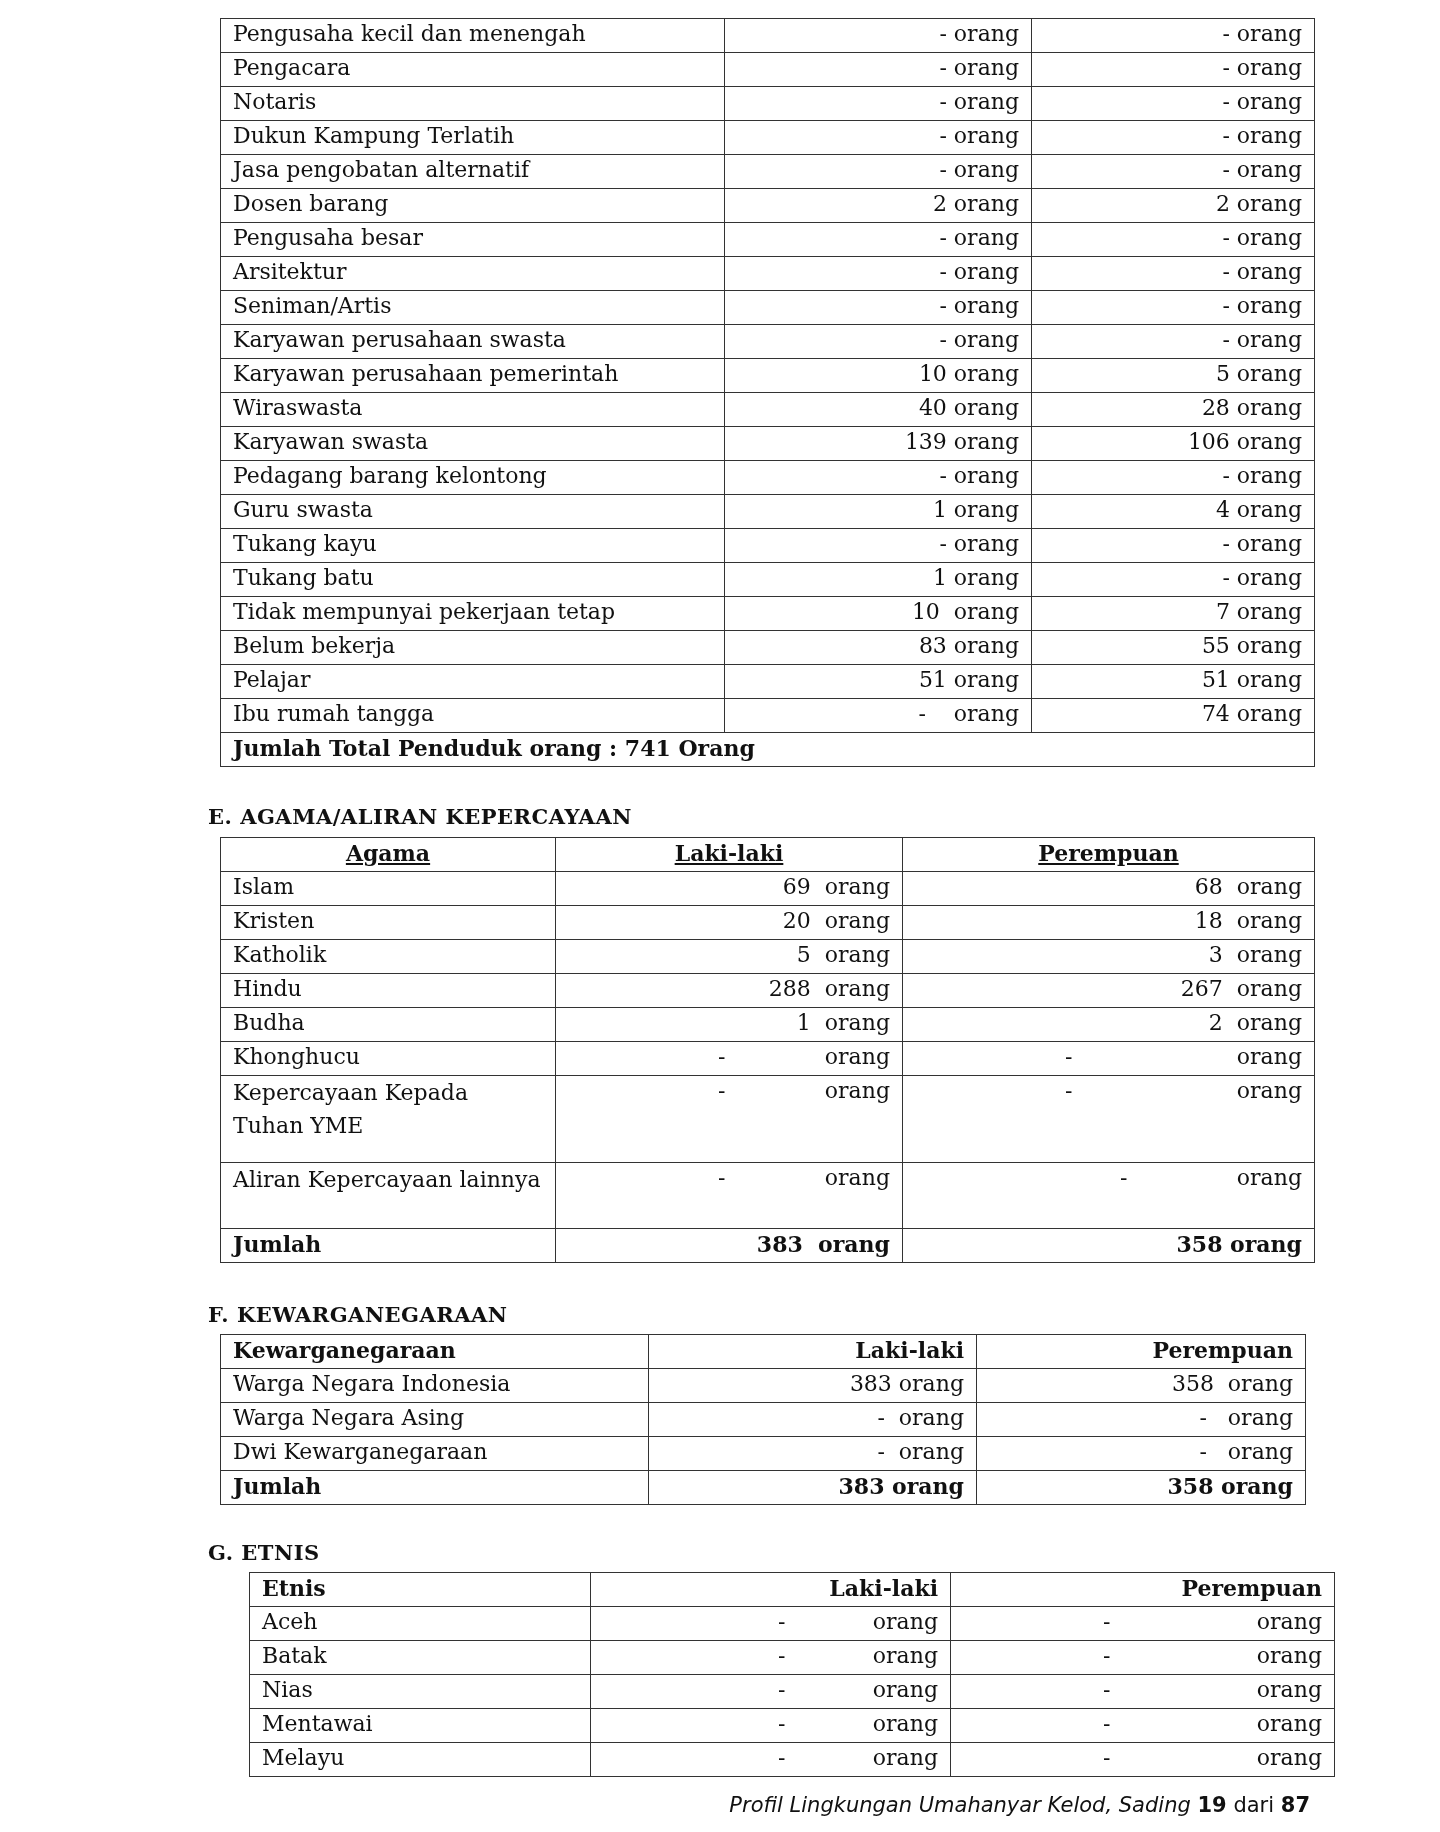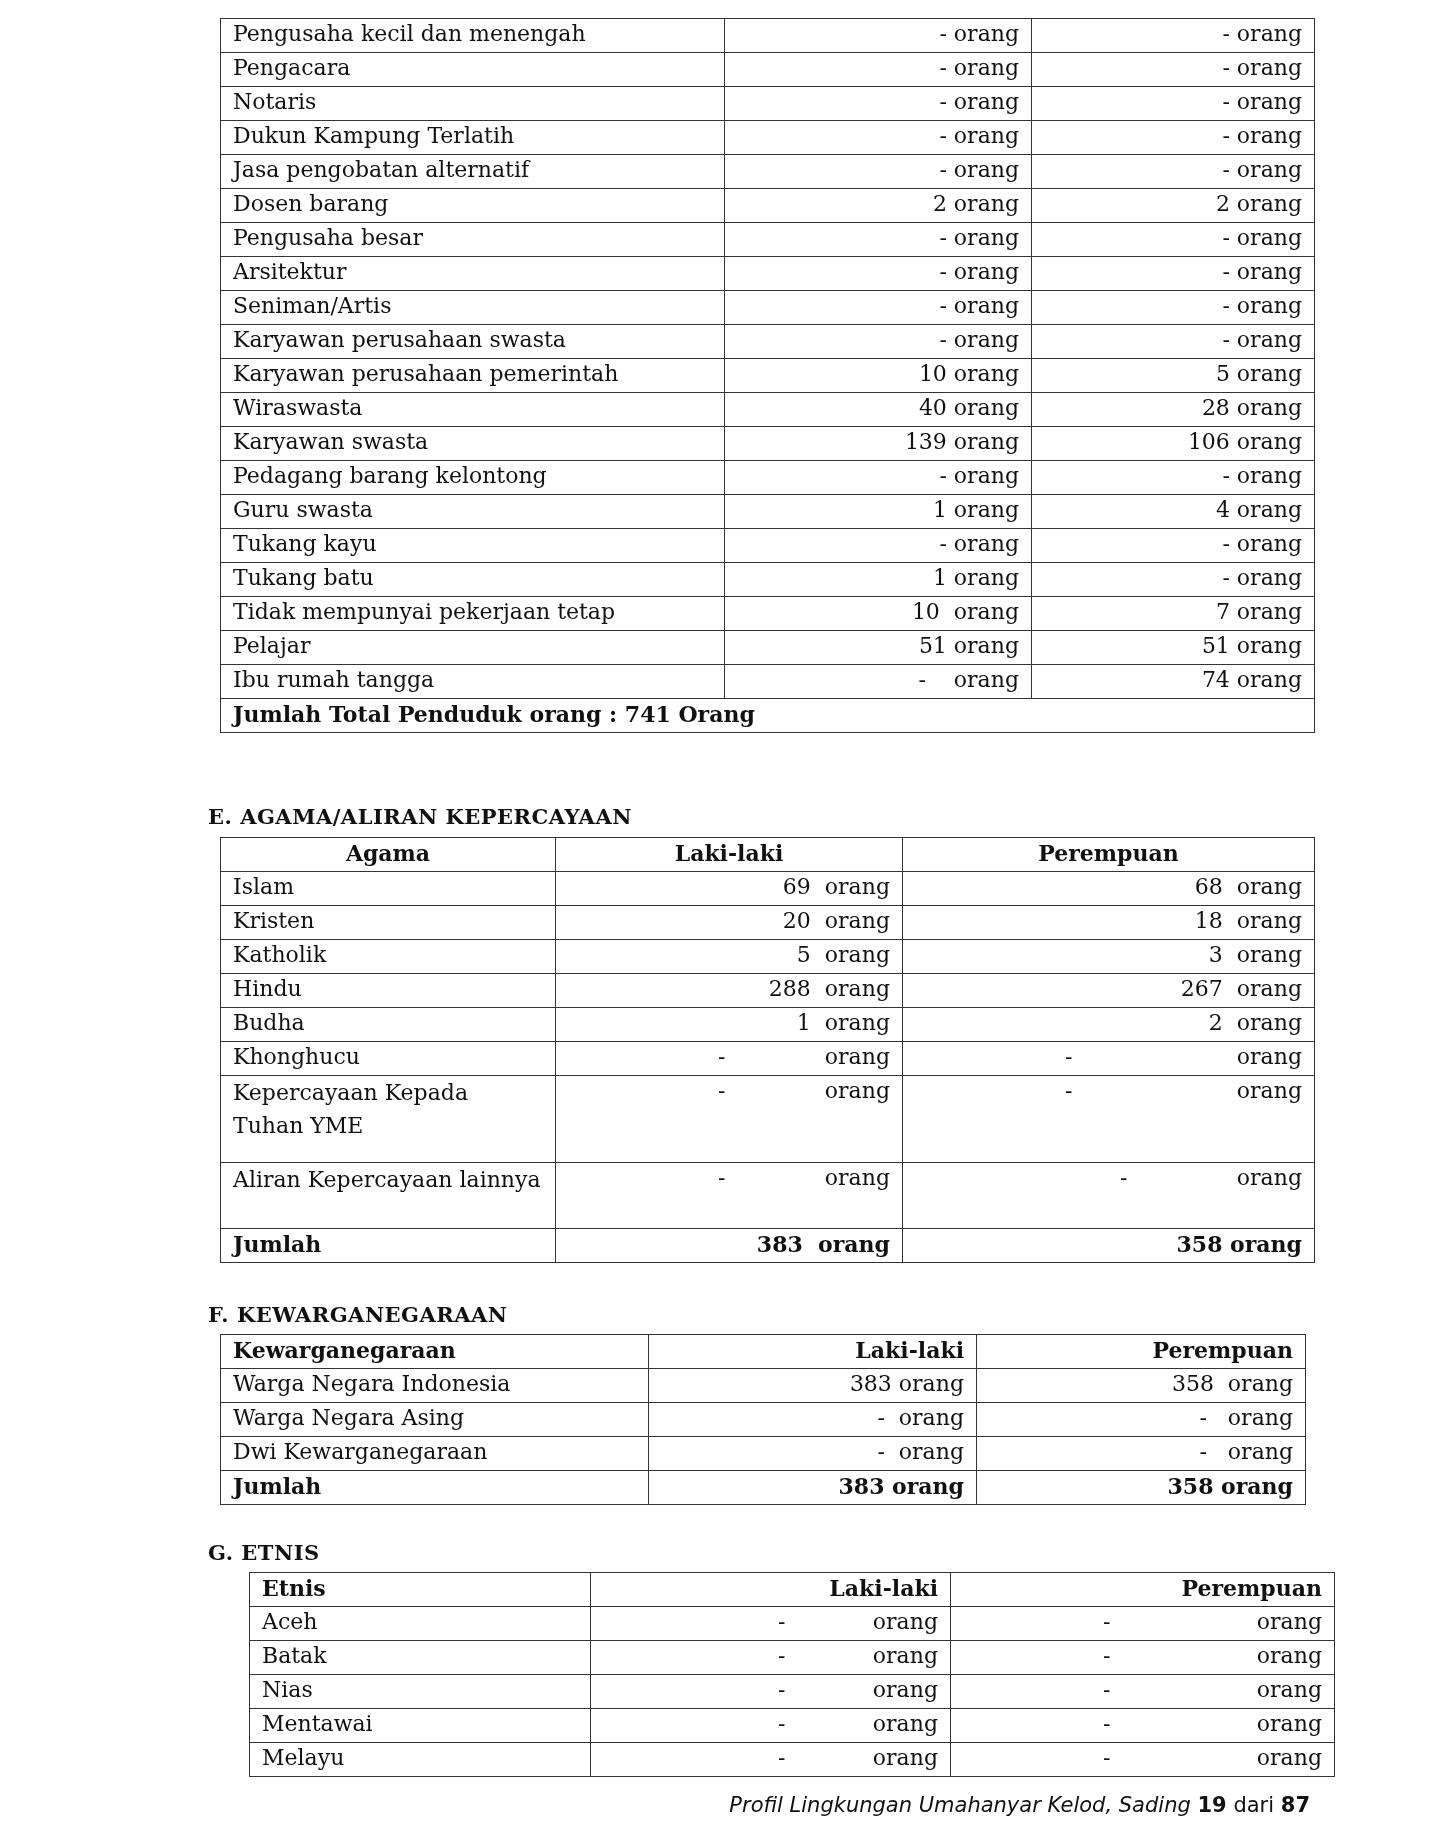--- a/index.html
+++ b/index.html
@@ -3,21 +3,21 @@
 <meta charset="utf-8">
 <style>
   html,body{margin:0;padding:0;background:#fff;}
   body{width:1440px;height:1832px;position:relative;overflow:hidden;font-family:"DejaVu Serif","Liberation Serif",serif;color:#111;}
   table{position:absolute;border-collapse:collapse;table-layout:fixed;font-size:22px;}
   td{border:1.5px solid #333;padding:0 12px;height:33px;line-height:30px;vertical-align:top;white-space:nowrap;overflow:hidden;}
   td.num{text-align:right;}
   td.wrap{white-space:normal;line-height:33px;}
   .bold td{font-weight:bold;}
   .hdr td{font-weight:bold;}
-  .center{text-align:center;}
+  .center{text-align:center;text-decoration:underline;}
   .sec{position:absolute;left:208px;font-weight:bold;font-size:21px;letter-spacing:0.5px;}
   .split{display:flex;justify-content:space-between;}
   .footer{position:absolute;right:130px;top:1793px;font-family:"DejaVu Sans","Liberation Sans",sans-serif;font-size:21px;}
   .footer i{font-style:italic;}
   .footer b{font-weight:bold;}
 </style>
 </head>
 <body>
 
 <table style="left:220px;top:18px;width:1094px;">
@@ -109,20 +109,25 @@
       </tr>
       <tr>
         <td>Tukang batu</td>
         <td class="num" style="white-space: pre;">1 orang</td>
         <td class="num">- orang</td>
       </tr>
       <tr>
         <td>Tidak mempunyai pekerjaan tetap</td>
         <td class="num" style="white-space: pre;">10  orang</td>
         <td class="num">7 orang</td>
+      </tr>
+      <tr>
+        <td>Belum bekerja</td>
+        <td class="num" style="white-space: pre;">83 orang</td>
+        <td class="num">55 orang</td>
       </tr>
       <tr>
         <td>Pelajar</td>
         <td class="num" style="white-space: pre;">51 orang</td>
         <td class="num">51 orang</td>
       </tr>
       <tr>
         <td>Ibu rumah tangga</td>
         <td class="num" style="white-space: pre;">-    orang</td>
         <td class="num">74 orang</td>

